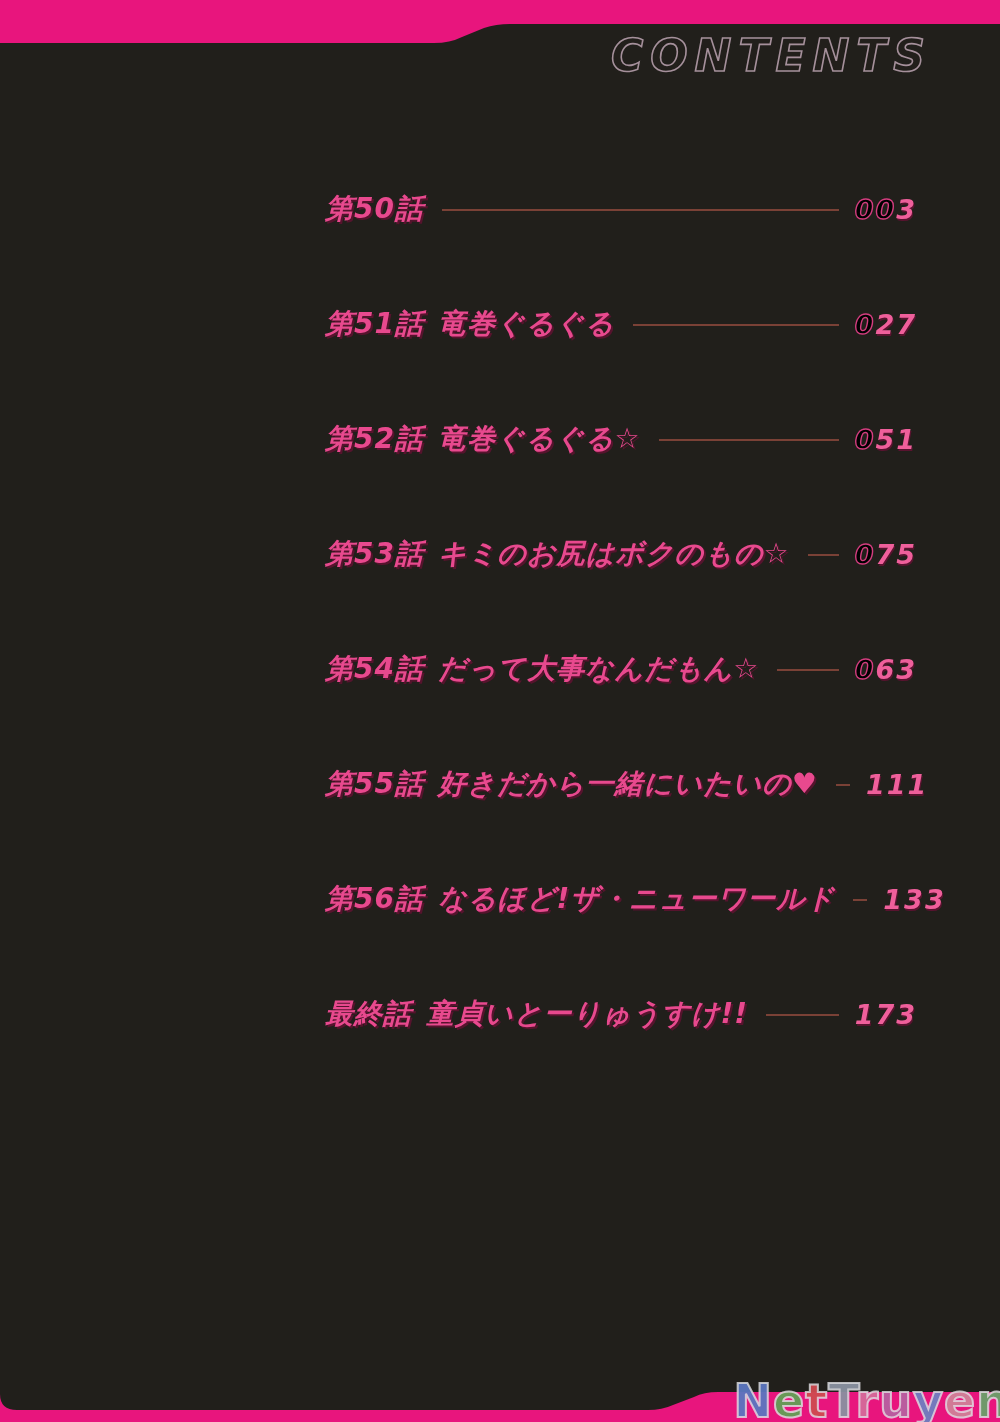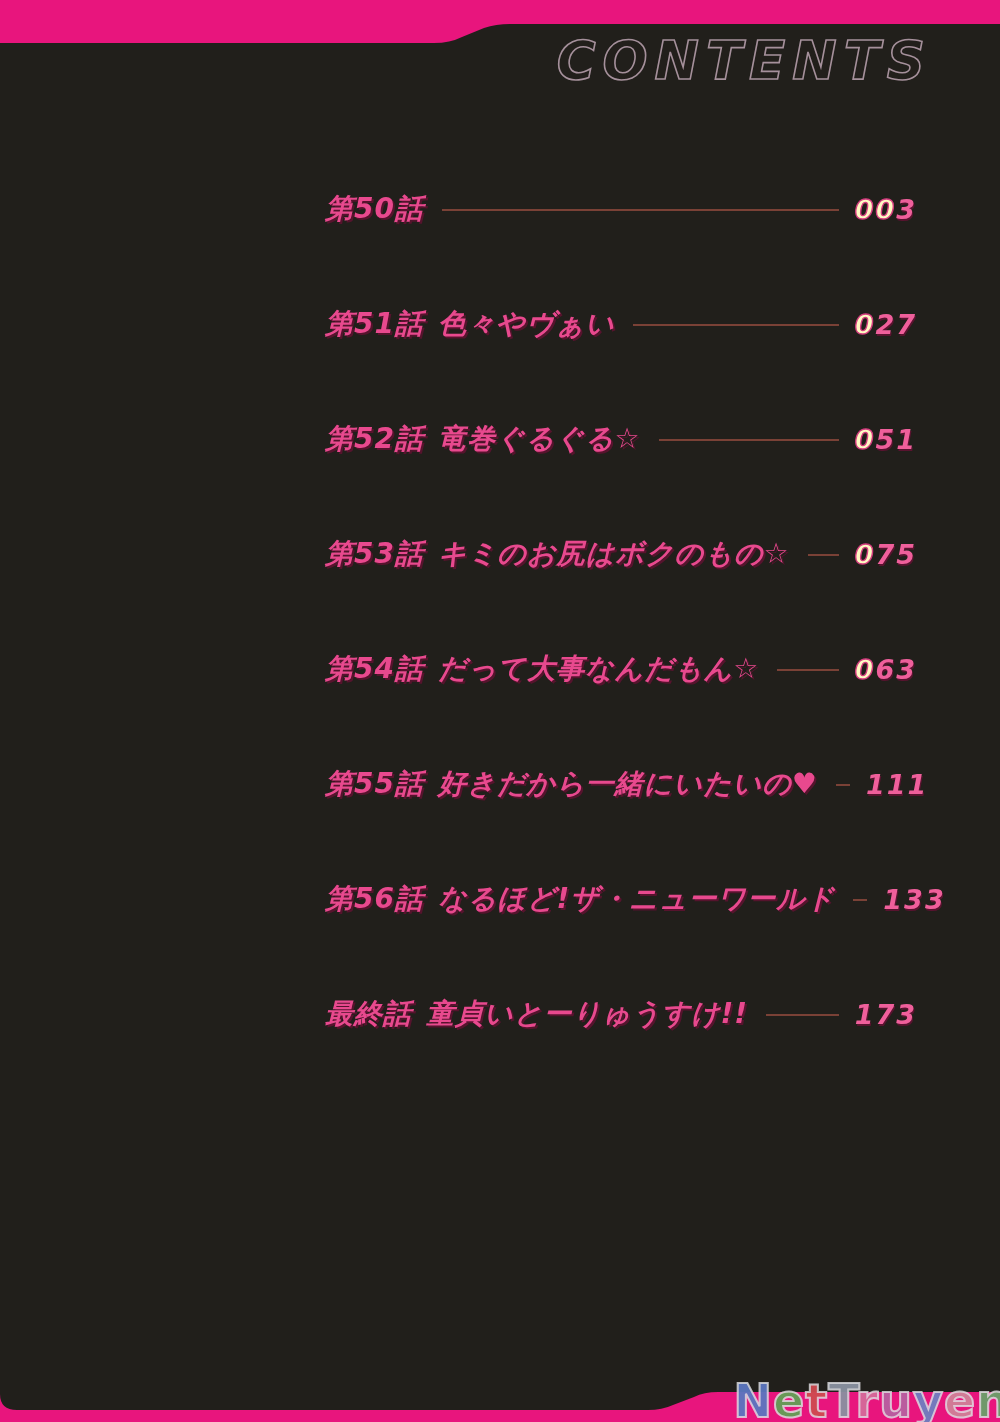--- a/index.html
+++ b/index.html
@@ -16,21 +16,21 @@
   #panel-svg {
     position: absolute; inset: 0;
     width: 1000px; height: 1422px;
     display: block;
   }
 
   
   .contents-title {
     position: absolute;
     top: 30px; right: 68px;
-    font-size: 53px;
+    font-size: 44px;
     font-style: italic;
     font-weight: bold;
     letter-spacing: 7px;
     color: #221f1b;                       
     -webkit-text-stroke: 1.6px #a5909b;   
     white-space: nowrap;
   }
 
   
   .toc {
@@ -64,21 +64,21 @@
   .page-number {
     flex-shrink: 0;
     font-size: 27px;
     font-weight: bold;
     font-style: italic;
     letter-spacing: 2px;
     text-align: right;
     min-width: 54px;
   }
   .page-zeros {
-    color: #fef9c3;                       
+    color: #000000;                       
     -webkit-text-stroke: 1.4px #d43d7f;
   }
   .page-digits {
     color: #ef5f9b;
     text-shadow: 1px 2px 0 rgba(104, 16, 52, 0.8);
   }
 
   
   .watermark {
     position: absolute;
@@ -105,21 +105,21 @@
 <div class="toc">
 
   <div class="toc-entry">
     <span class="chapter-label">第50話</span>
     <span class="leader-line"></span>
     <span class="page-number"><span class="page-zeros">00</span><span class="page-digits">3</span></span>
   </div>
 
   <div class="toc-entry">
     <span class="chapter-label">第51話</span>
-    <span class="chapter-title">色々やヴぁい</span>
+    <span class="chapter-title">竜巻ぐるぐる</span>
     <span class="leader-line"></span>
     <span class="page-number"><span class="page-zeros">0</span><span class="page-digits">27</span></span>
   </div>
 
   <div class="toc-entry">
     <span class="chapter-label">第52話</span>
     <span class="chapter-title">竜巻ぐるぐる☆</span>
     <span class="leader-line"></span>
     <span class="page-number"><span class="page-zeros">0</span><span class="page-digits">51</span></span>
   </div>

